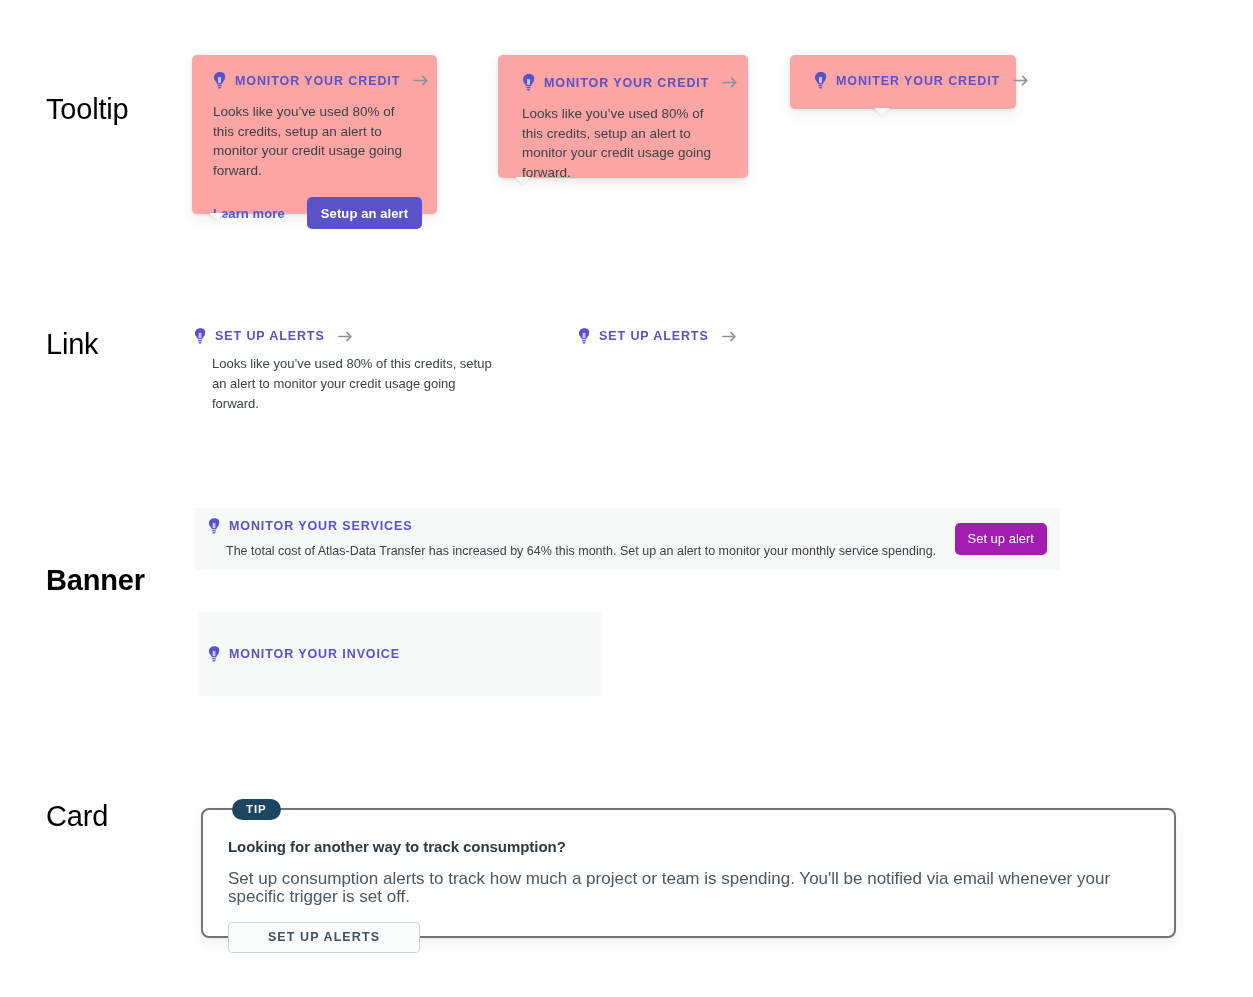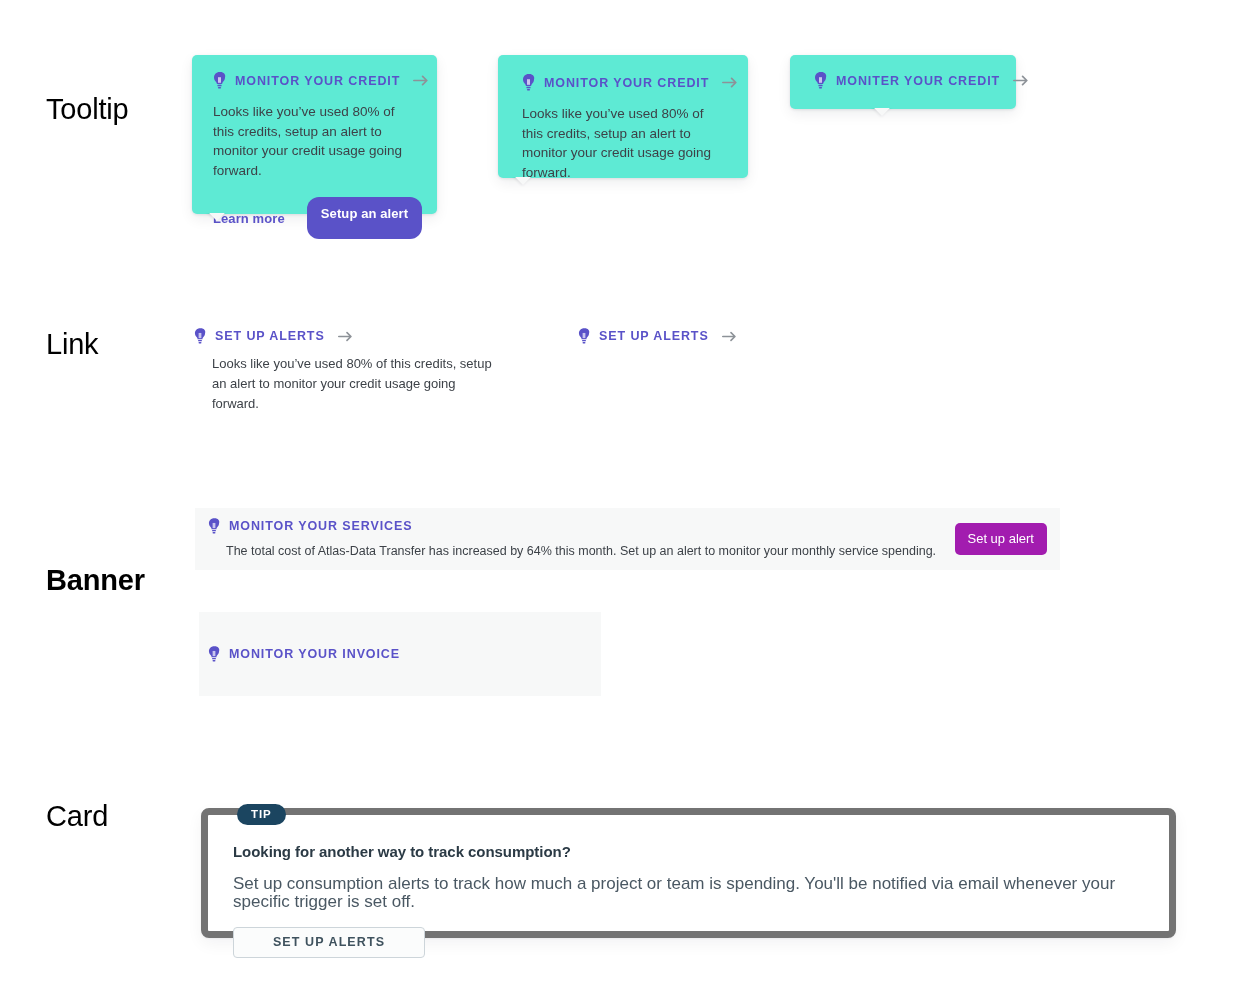--- a/index.html
+++ b/index.html
@@ -48,21 +48,21 @@
     font-size: 12.5px;
     font-weight: 700;
     letter-spacing: 0.9px;
     color: #5a52c8;
     text-transform: uppercase;
   }
 
   
   .tooltip {
     position: absolute;
-    background: #5eead4;
+    background: #fca5a5;
     border-radius: 5px;
     box-shadow: 0 1px 3px rgba(16,24,40,0.10), 0 5px 14px rgba(16,24,40,0.07);
   }
   .tooltip .tail {
     position: absolute;
     bottom: -11px;
     width: 24px; height: 12px;
     overflow: hidden;
   }
   .tooltip .tail::after {
@@ -92,22 +92,22 @@
     cursor: pointer;
     white-space: nowrap;
   }
   .primary-btn {
     background: #5a52c8;
     color: #ffffff;
     font-size: 13px;
     font-weight: 700;
     letter-spacing: 0.1px;
     border: none;
-    border-radius: 12px;
-    padding: 9px 14px 18px;
+    border-radius: 5px;
+    padding: 9px 14px 8px;
     cursor: pointer;
     white-space: nowrap;
     font-family: "Liberation Sans", sans-serif;
   }
 
   #tooltip-1 { left: 192px; top: 55px;  width: 245px; height: 159px; padding: 17px 19px 0 21px; }
   #tooltip-1 .tail { left: 13px; }
   #tooltip-1 .tip-body { margin-top: 13px; width: 190px; }
   #tooltip-1 .tip-actions { margin-top: 17px; }
 
@@ -162,21 +162,21 @@
     margin-right: 1px;
     font-family: "Liberation Sans", sans-serif;
   }
 
   
   #card {
     position: absolute;
     left: 201px; top: 808px;
     width: 975px; height: 130px;
     background: #ffffff;
-    border: 7px solid #737373;
+    border: 2px solid #737373;
     border-radius: 8px;
     box-shadow: 0 1px 2px rgba(16,24,40,0.05), 0 6px 16px rgba(16,24,40,0.05);
     padding: 28px 26px 0 25px;
   }
   .badge {
     position: absolute;
     left: 29px; top: -11px;
     background: #1b4560;
     color: #ffffff;
     font-size: 11.5px;

